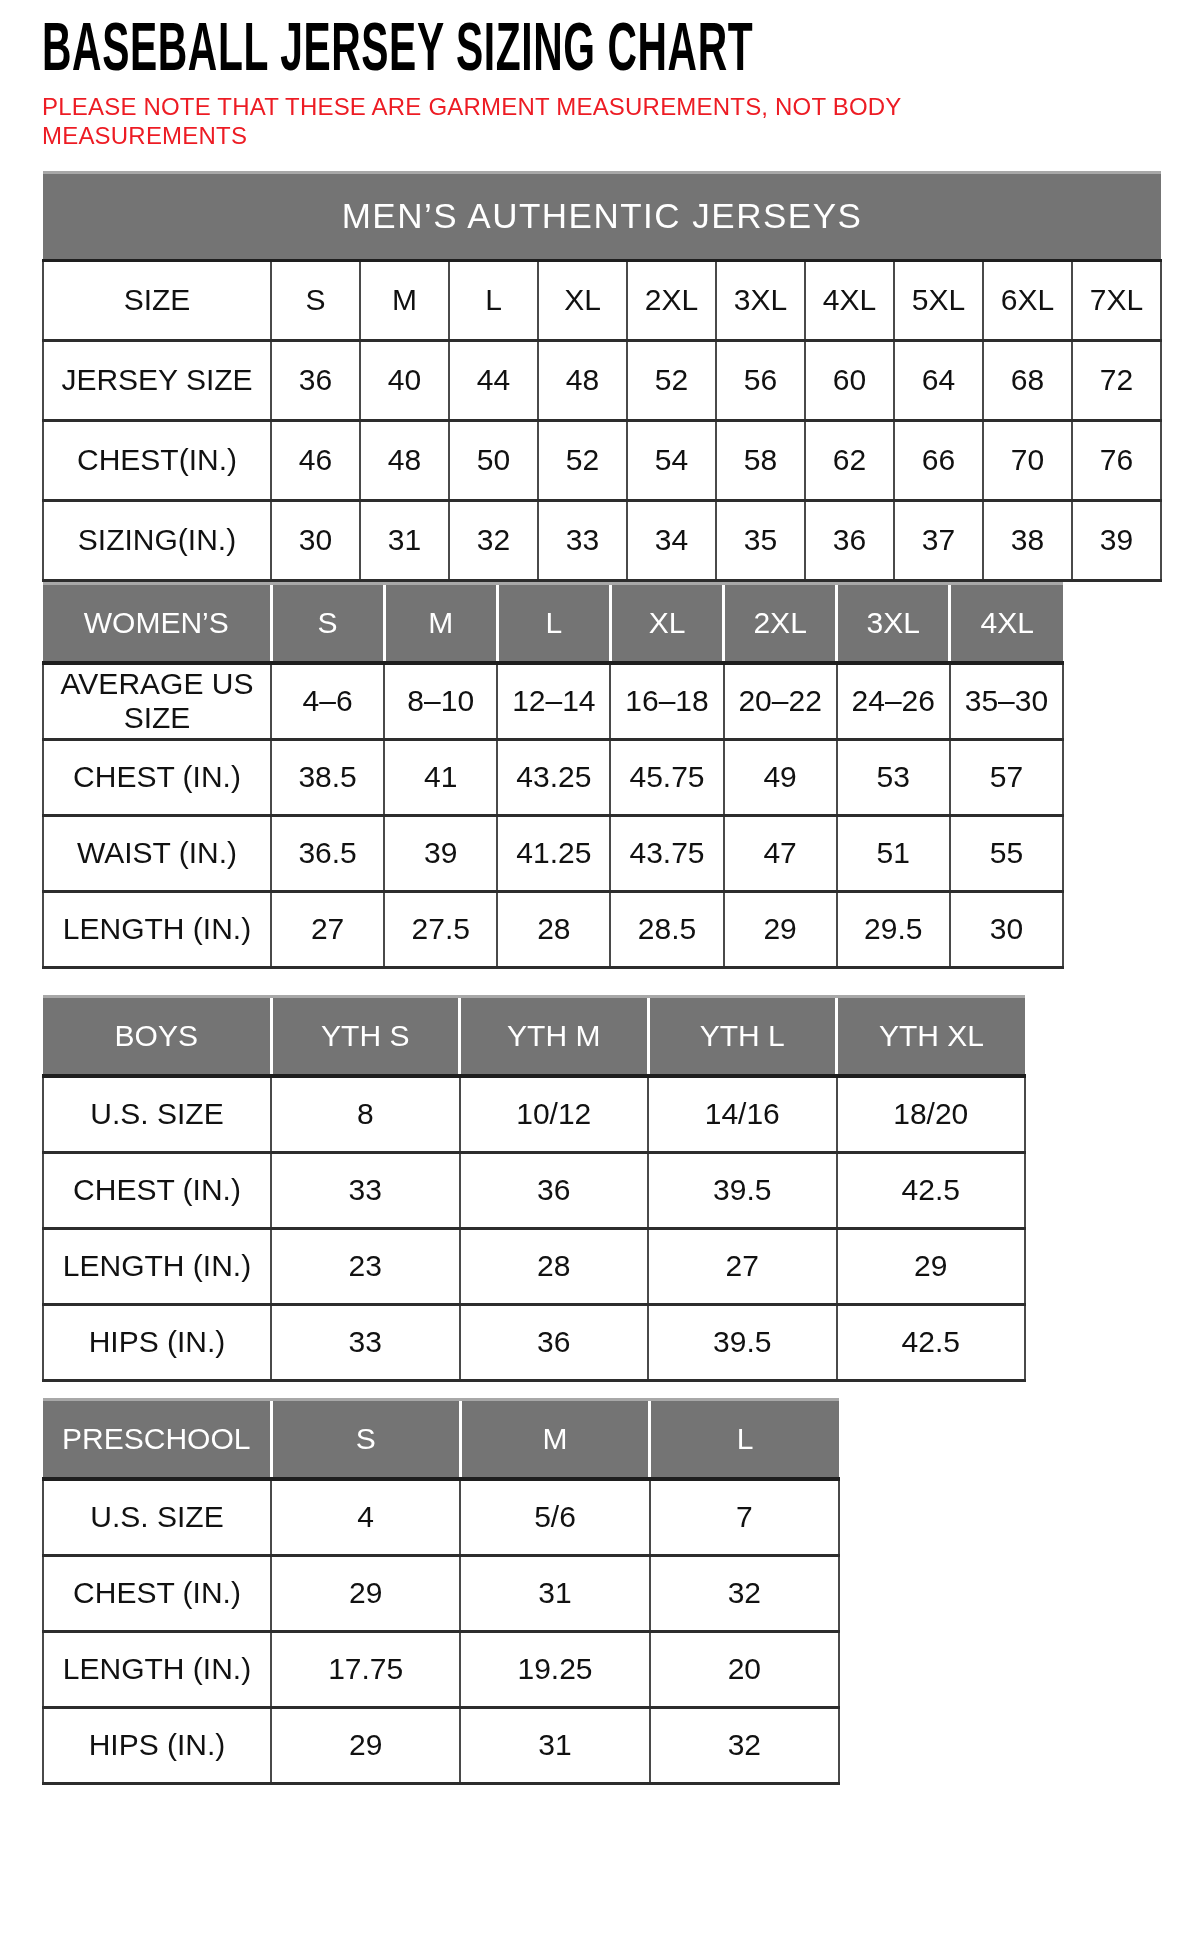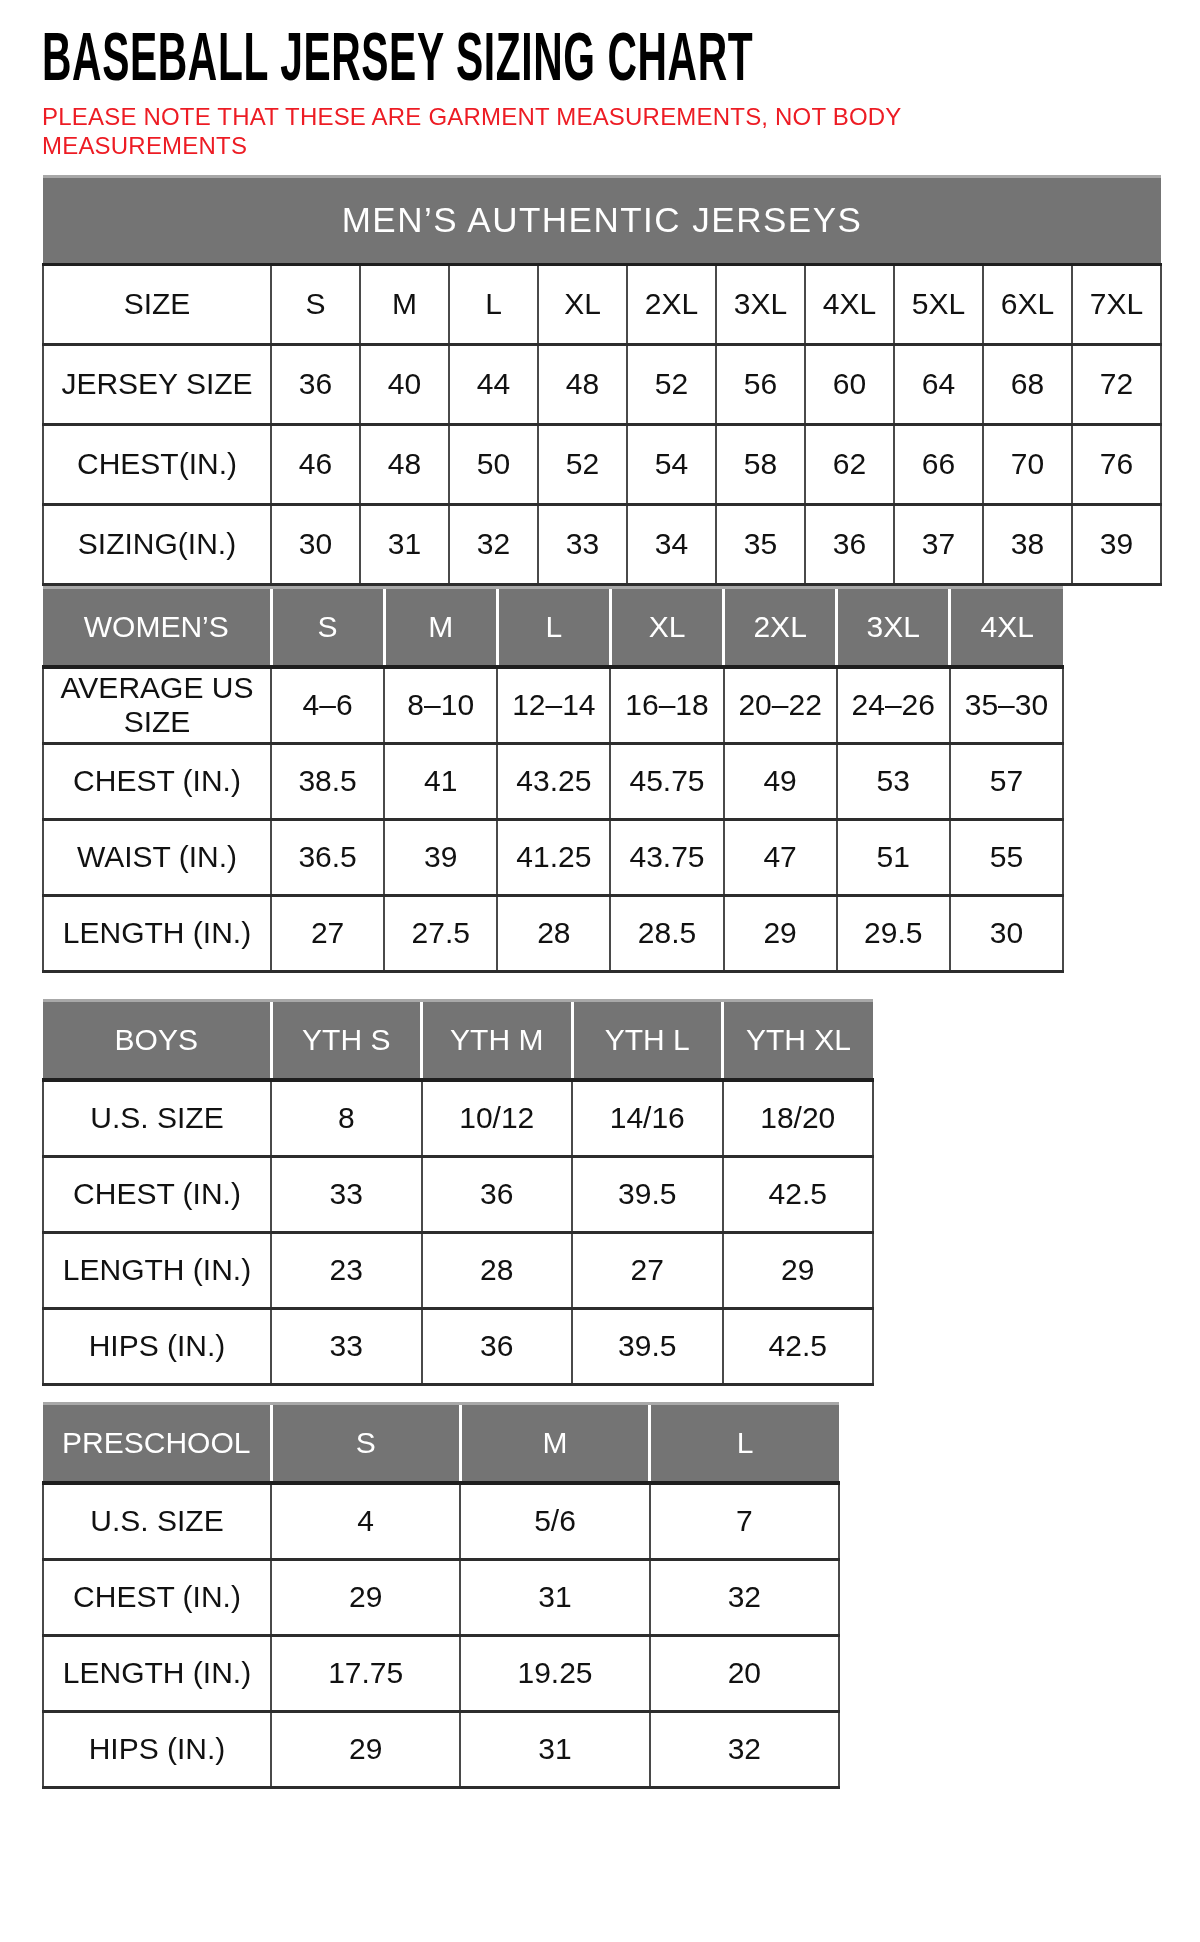--- a/index.html
+++ b/index.html
@@ -9,34 +9,34 @@
     --border-dark:#2d2d2d;
     --border-mid:#4a4a4a;
     --text:#111111;
   }
   *{box-sizing:border-box;}
   html,body{margin:0;padding:0;}
   body{
     width:1200px;height:1942px;overflow:hidden;background:#ffffff;
     font-family:"Liberation Sans","DejaVu Sans",sans-serif;color:var(--text);
   }
-  .page{padding:22px 0 0 42px;}
+  .page{padding:12px 0 0 42px;}
   .title{
     margin:0;color:#000;font-weight:bold;font-size:68px;line-height:1.0;
     white-space:nowrap;transform:scaleX(0.60);transform-origin:0 50%;
     font-family:"Liberation Sans",sans-serif;letter-spacing:1px;
   }
   .note{
     margin:12px 0 0 0;width:900px;font-size:24px;line-height:1.22;
     color:var(--red);letter-spacing:0.2px;
   }
   .size-table{border-collapse:collapse;table-layout:fixed;}
-  .t-mens{width:1120px;margin-top:14px;}
+  .t-mens{width:1120px;margin-top:20px;}
   .t-womens{width:1022px;}
-  .t-boys{width:832px;margin-top:26px;}
+  .t-boys{width:984px;margin-top:26px;}
   .t-preschool{width:798px;margin-top:16px;}
   .label-col{width:228px;}
   .size-table td{
     border:3px solid var(--border-dark);
     border-left:2px solid var(--border-mid);
     border-right:2px solid var(--border-mid);
     text-align:center;vertical-align:middle;
     font-size:30px;line-height:1.15;padding:0;background:#fff;
   }
   .t-mens tbody td{height:80px;}

